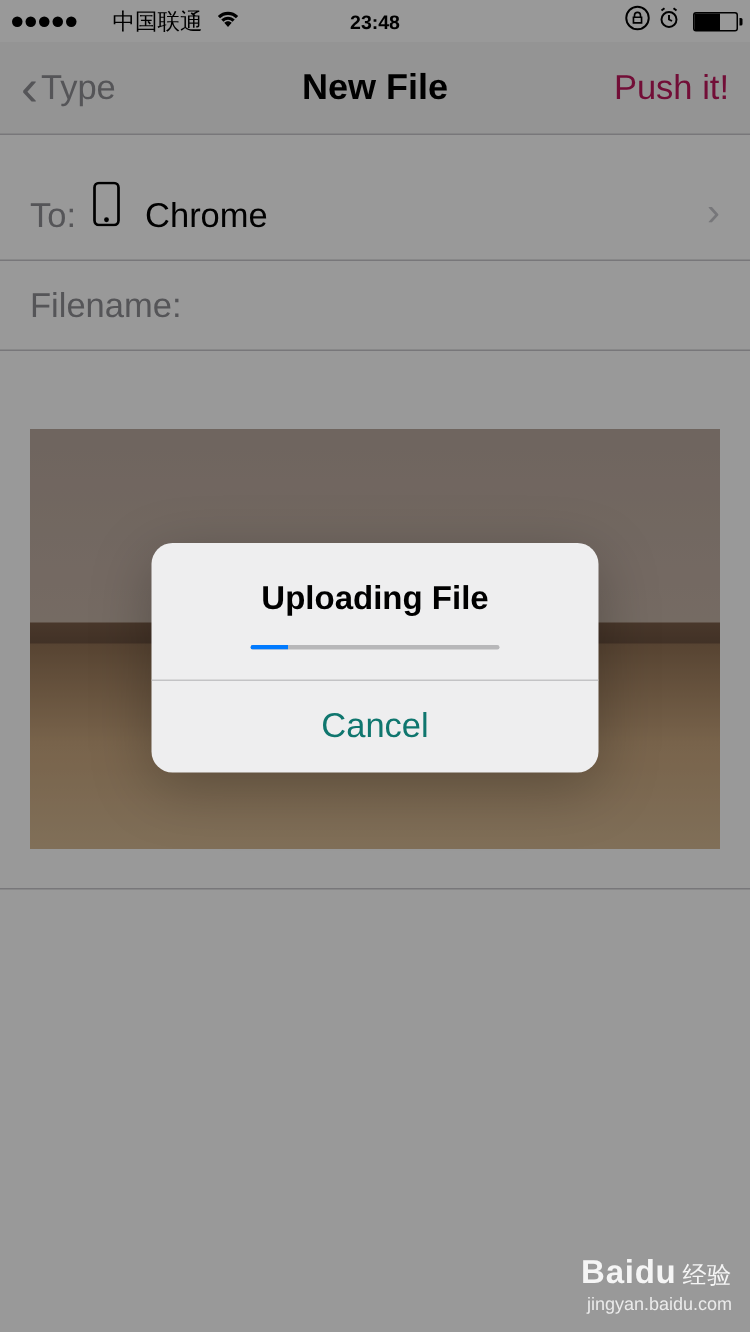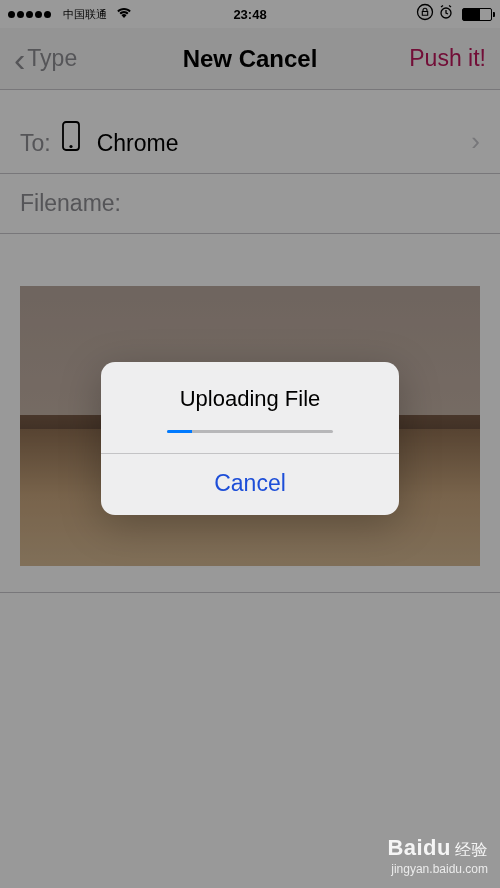--- a/index.html
+++ b/index.html
@@ -23,21 +23,21 @@
       align-items: center;
       justify-content: space-between;
       padding: 0 8px;
       font-size: 16px;
       font-weight: 500;
       color: #000;
     }
     .status-left, .status-right { display: flex; align-items: center; gap: 4px; }
     .signal-dots { display: flex; gap: 2px; align-items: center; }
     .dot { width: 7px; height: 7px; border-radius: 50%; background: #000; }
-    .carrier { font-size: 11px; margin-left: 8px; }
+    .carrier { font-size: 15px; margin-left: 20px; }
     .wifi-icon { margin-left: 4px; }
     .time { font-weight: 600; font-size: 13px; position: absolute; left: 50%; transform: translateX(-50%); }
     .battery { width: 30px; height: 13px; border: 1px solid #000; border-radius: 2px; position: relative; margin-left: 4px; }
     .battery::after { content: ''; position: absolute; right: -4px; top: 3px; width: 2px; height: 5px; background: #000; border-radius: 0 1px 1px 0; }
     .battery-fill { width: 60%; height: 100%; background: #000; }
     
     .nav-bar {
       height: 62px;
       display: flex;
       align-items: center;
@@ -88,25 +88,25 @@
       top: 362px;
       left: 50%;
       transform: translateX(-50%);
       width: 298px;
       background: #eeeeef;
       border-radius: 14px;
       overflow: hidden;
       box-shadow: 0 10px 40px rgba(0,0,0,0.25);
     }
     .modal-body { padding: 24px 20px 20px 20px; text-align: center; }
-    .modal-title { font-size: 22px; font-weight: 400; color: #000; margin-bottom: 18px; }
+    .modal-title { font-size: 22px; font-weight: 700; color: #000; margin-bottom: 18px; }
     .progress-track { width: 166px; height: 3px; background: #b7b7b9; margin: 0 auto; border-radius: 2px; overflow: hidden; }
     .progress-fill { height: 100%; background: #007aff; }
     .modal-divider { height: 1px; background: #c3c3c5; }
-    .modal-button { text-align: center; padding: 16px 0 18px 0; color: #1d4ed8; font-size: 23px; font-weight: 400; }
+    .modal-button { text-align: center; padding: 16px 0 18px 0; color: #0f766e; font-size: 23px; font-weight: 400; }
     
     .watermark {
       position: absolute;
       bottom: 10px;
       right: 12px;
       text-align: right;
       color: rgba(255,255,255,0.9);
       font-size: 13px;
       line-height: 1.3;
       z-index: 100;
@@ -155,21 +155,21 @@
           <div class="battery-fill"></div>
         </div>
     </div>
   </div>
 
   <div class="nav-bar">
     <div class="nav-back">
       <span class="chevron">‹</span>
       <span>Type</span>
     </div>
-    <div class="nav-title">New Cancel</div>
+    <div class="nav-title">New File</div>
     <div class="nav-action">Push it!</div>
   </div>
 
   <div class="row">
     <span class="row-label">To:</span>
     <span class="phone-icon">
       <svg width="20" height="30" viewBox="0 0 20 30">
           <rect x="2" y="1" width="16" height="28" rx="3" fill="none" stroke="#000" stroke-width="1.8"></rect>
           <circle cx="10" cy="25.5" r="1.6" fill="#000"></circle>
         </svg>

